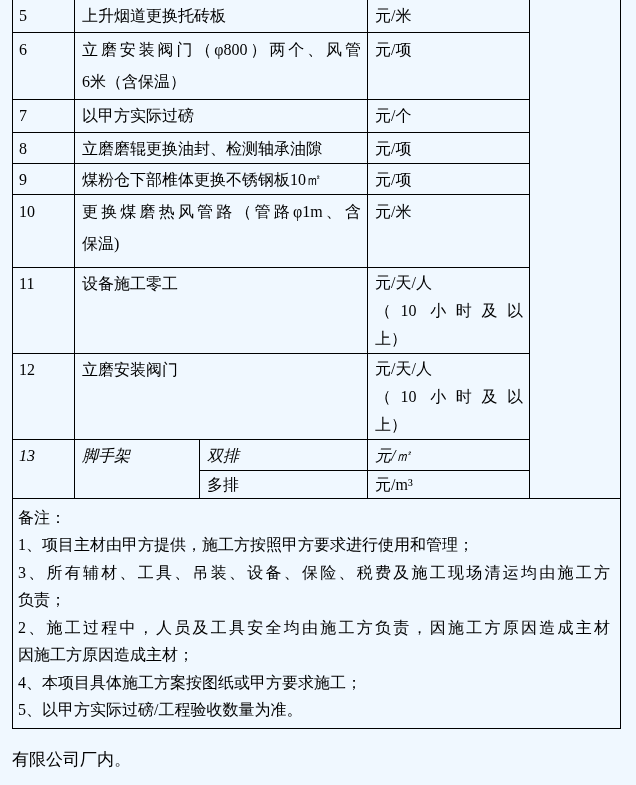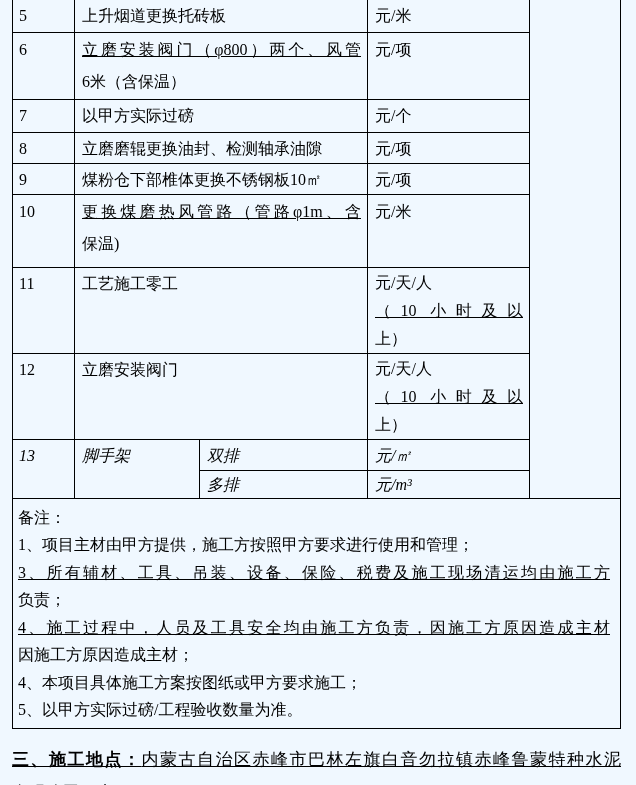--- a/index.html
+++ b/index.html
@@ -35,26 +35,26 @@
   td.desc-cell{text-align:justify;}
   .r5{height:32px;}
   .r6{height:67px;}
   .r7{height:33px;}
   .r8{height:31px;}
   .r9{height:31px;}
   .r10{height:73px;}
   .r11{height:83px;}
   .r12{height:86px;}
   .r13a{height:29px;font-style:italic;}
-  .r13b{height:28px;font-style:italic;}
+  .r13b{height:28px;}
   .r13b td{line-height:25px;}
   .multi td{line-height:32px;}
   td.unit-small{line-height:28px;}
   .line{display:block;}
-  .jlast{text-align:justify;text-align-last:justify;text-decoration:underline;}
+  .jlast{text-align:justify;text-align-last:justify;}
   td.remarks-cell{
     height:224px;
     line-height:27.5px;
     padding:5px 10px 0 5px;
     text-align:justify;
   }
   .footer-para{
     margin:14px 15px 0 12px;
     font-size:17px;
     line-height:33px;
@@ -116,21 +116,21 @@
       <td class="no-cell">10</td>
       <td class="desc-cell" colspan="2">
         <span class="line jlast">更换煤磨热风管路（管路φ1m、含</span>
         <span class="line">保温)</span>
       </td>
       <td class="unit-cell">元/米</td>
     </tr>
     <tr class="r11">
       <td class="no-cell">11</td>
       <td class="desc-cell" colspan="2">
-          <span class="line">工艺施工零工</span>
+          <span class="line">设备施工零工</span>
         </td>
       <td class="unit-cell unit-small">
         <span class="line">元/天/人</span>
         <span class="line jlast">（10 小时及以</span>
         <span class="line">上）</span>
       </td>
     </tr>
     <tr class="r12">
       <td class="no-cell">12</td>
       <td class="desc-cell" colspan="2">
@@ -151,25 +151,24 @@
     <tr class="r13b">
       <td>多排</td>
       <td class="unit-cell">元/m³</td>
     </tr>
     <tr>
       <td class="remarks-cell" colspan="5">
         <span class="line">备注：</span>
         <span class="line">1、项目主材由甲方提供，施工方按照甲方要求进行使用和管理；</span>
         <span class="line jlast">3、所有辅材、工具、吊装、设备、保险、税费及施工现场清运均由施工方</span>
         <span class="line">负责；</span>
-        <span class="line jlast">4、施工过程中，人员及工具安全均由施工方负责，因施工方原因造成主材</span>
+        <span class="line jlast">2、施工过程中，人员及工具安全均由施工方负责，因施工方原因造成主材</span>
         <span class="line">因施工方原因造成主材；</span>
         <span class="line">4、本项目具体施工方案按图纸或甲方要求施工；</span>
         <span class="line">5、以甲方实际过磅/工程验收数量为准。</span>
       </td>
     </tr>
   </tbody>
 </table>
 
 <div class="footer-para">
-  <span class="line jlast"><span class="footer-label">三、施工地点：</span><span>内蒙古自治区赤峰市巴林左旗白音勿拉镇赤峰鲁蒙特种水泥</span></span>
   <span class="line">有限公司厂内。</span>
 </div>
 
 </body></html>

